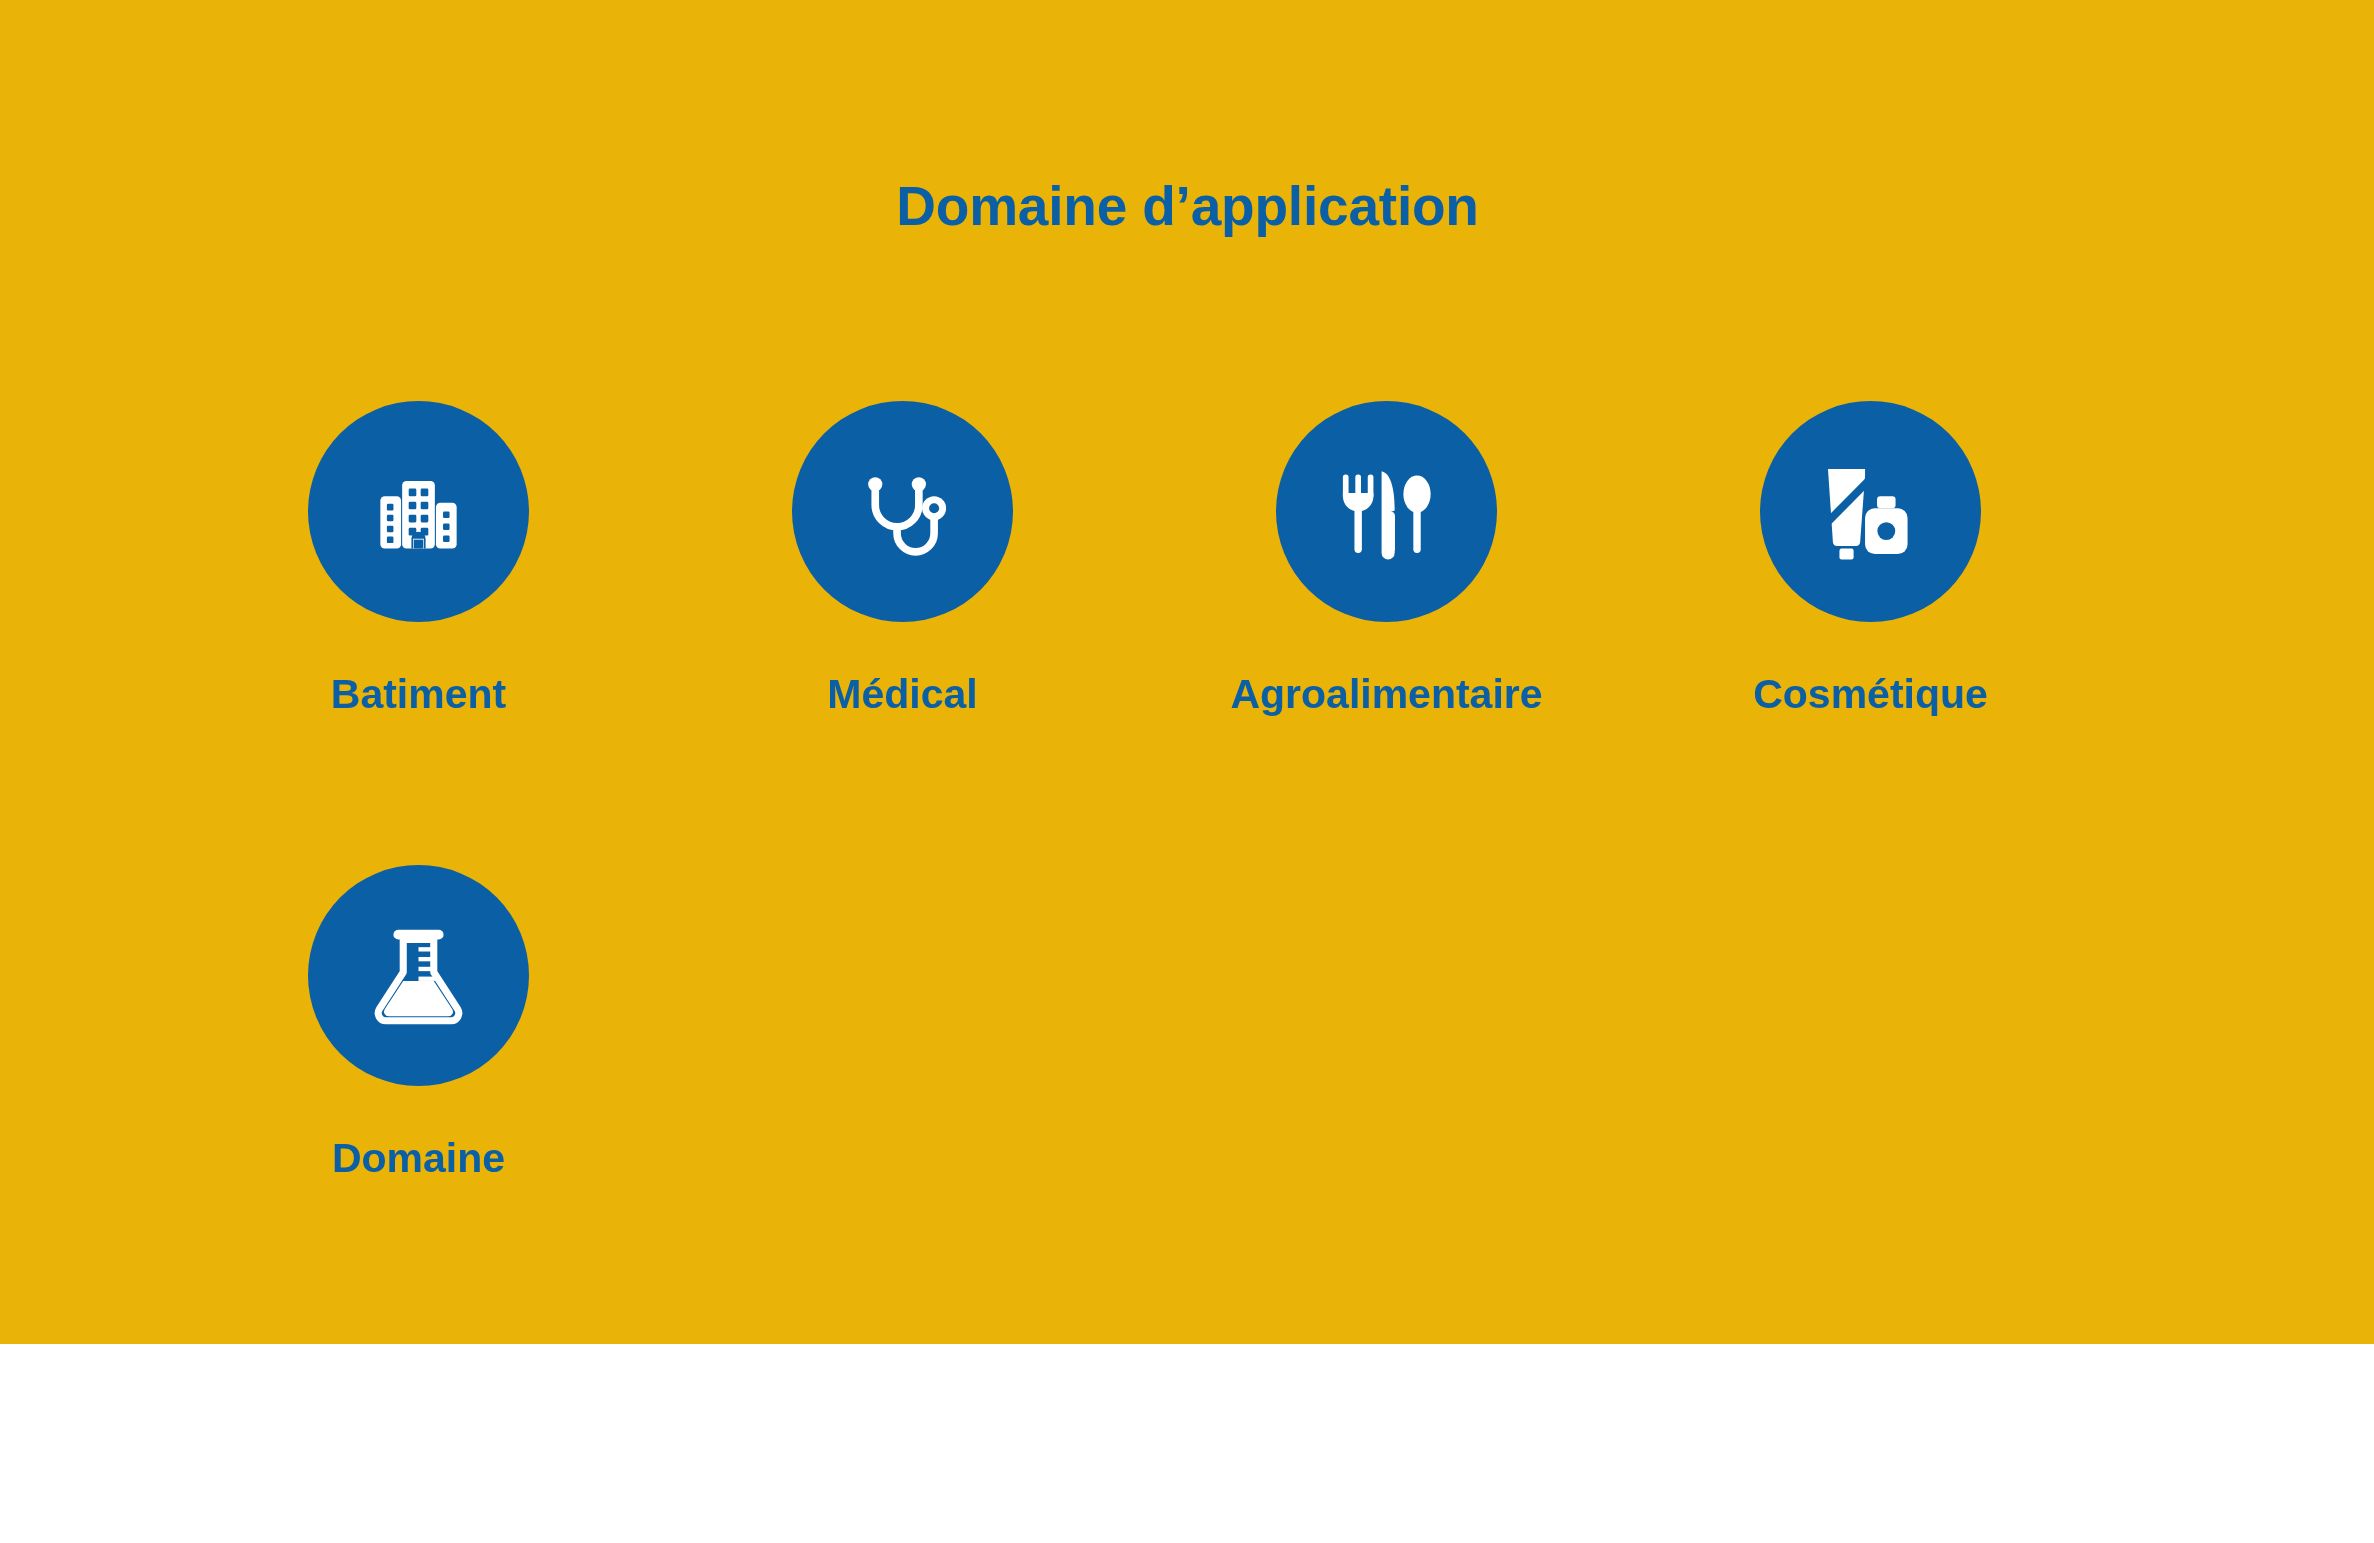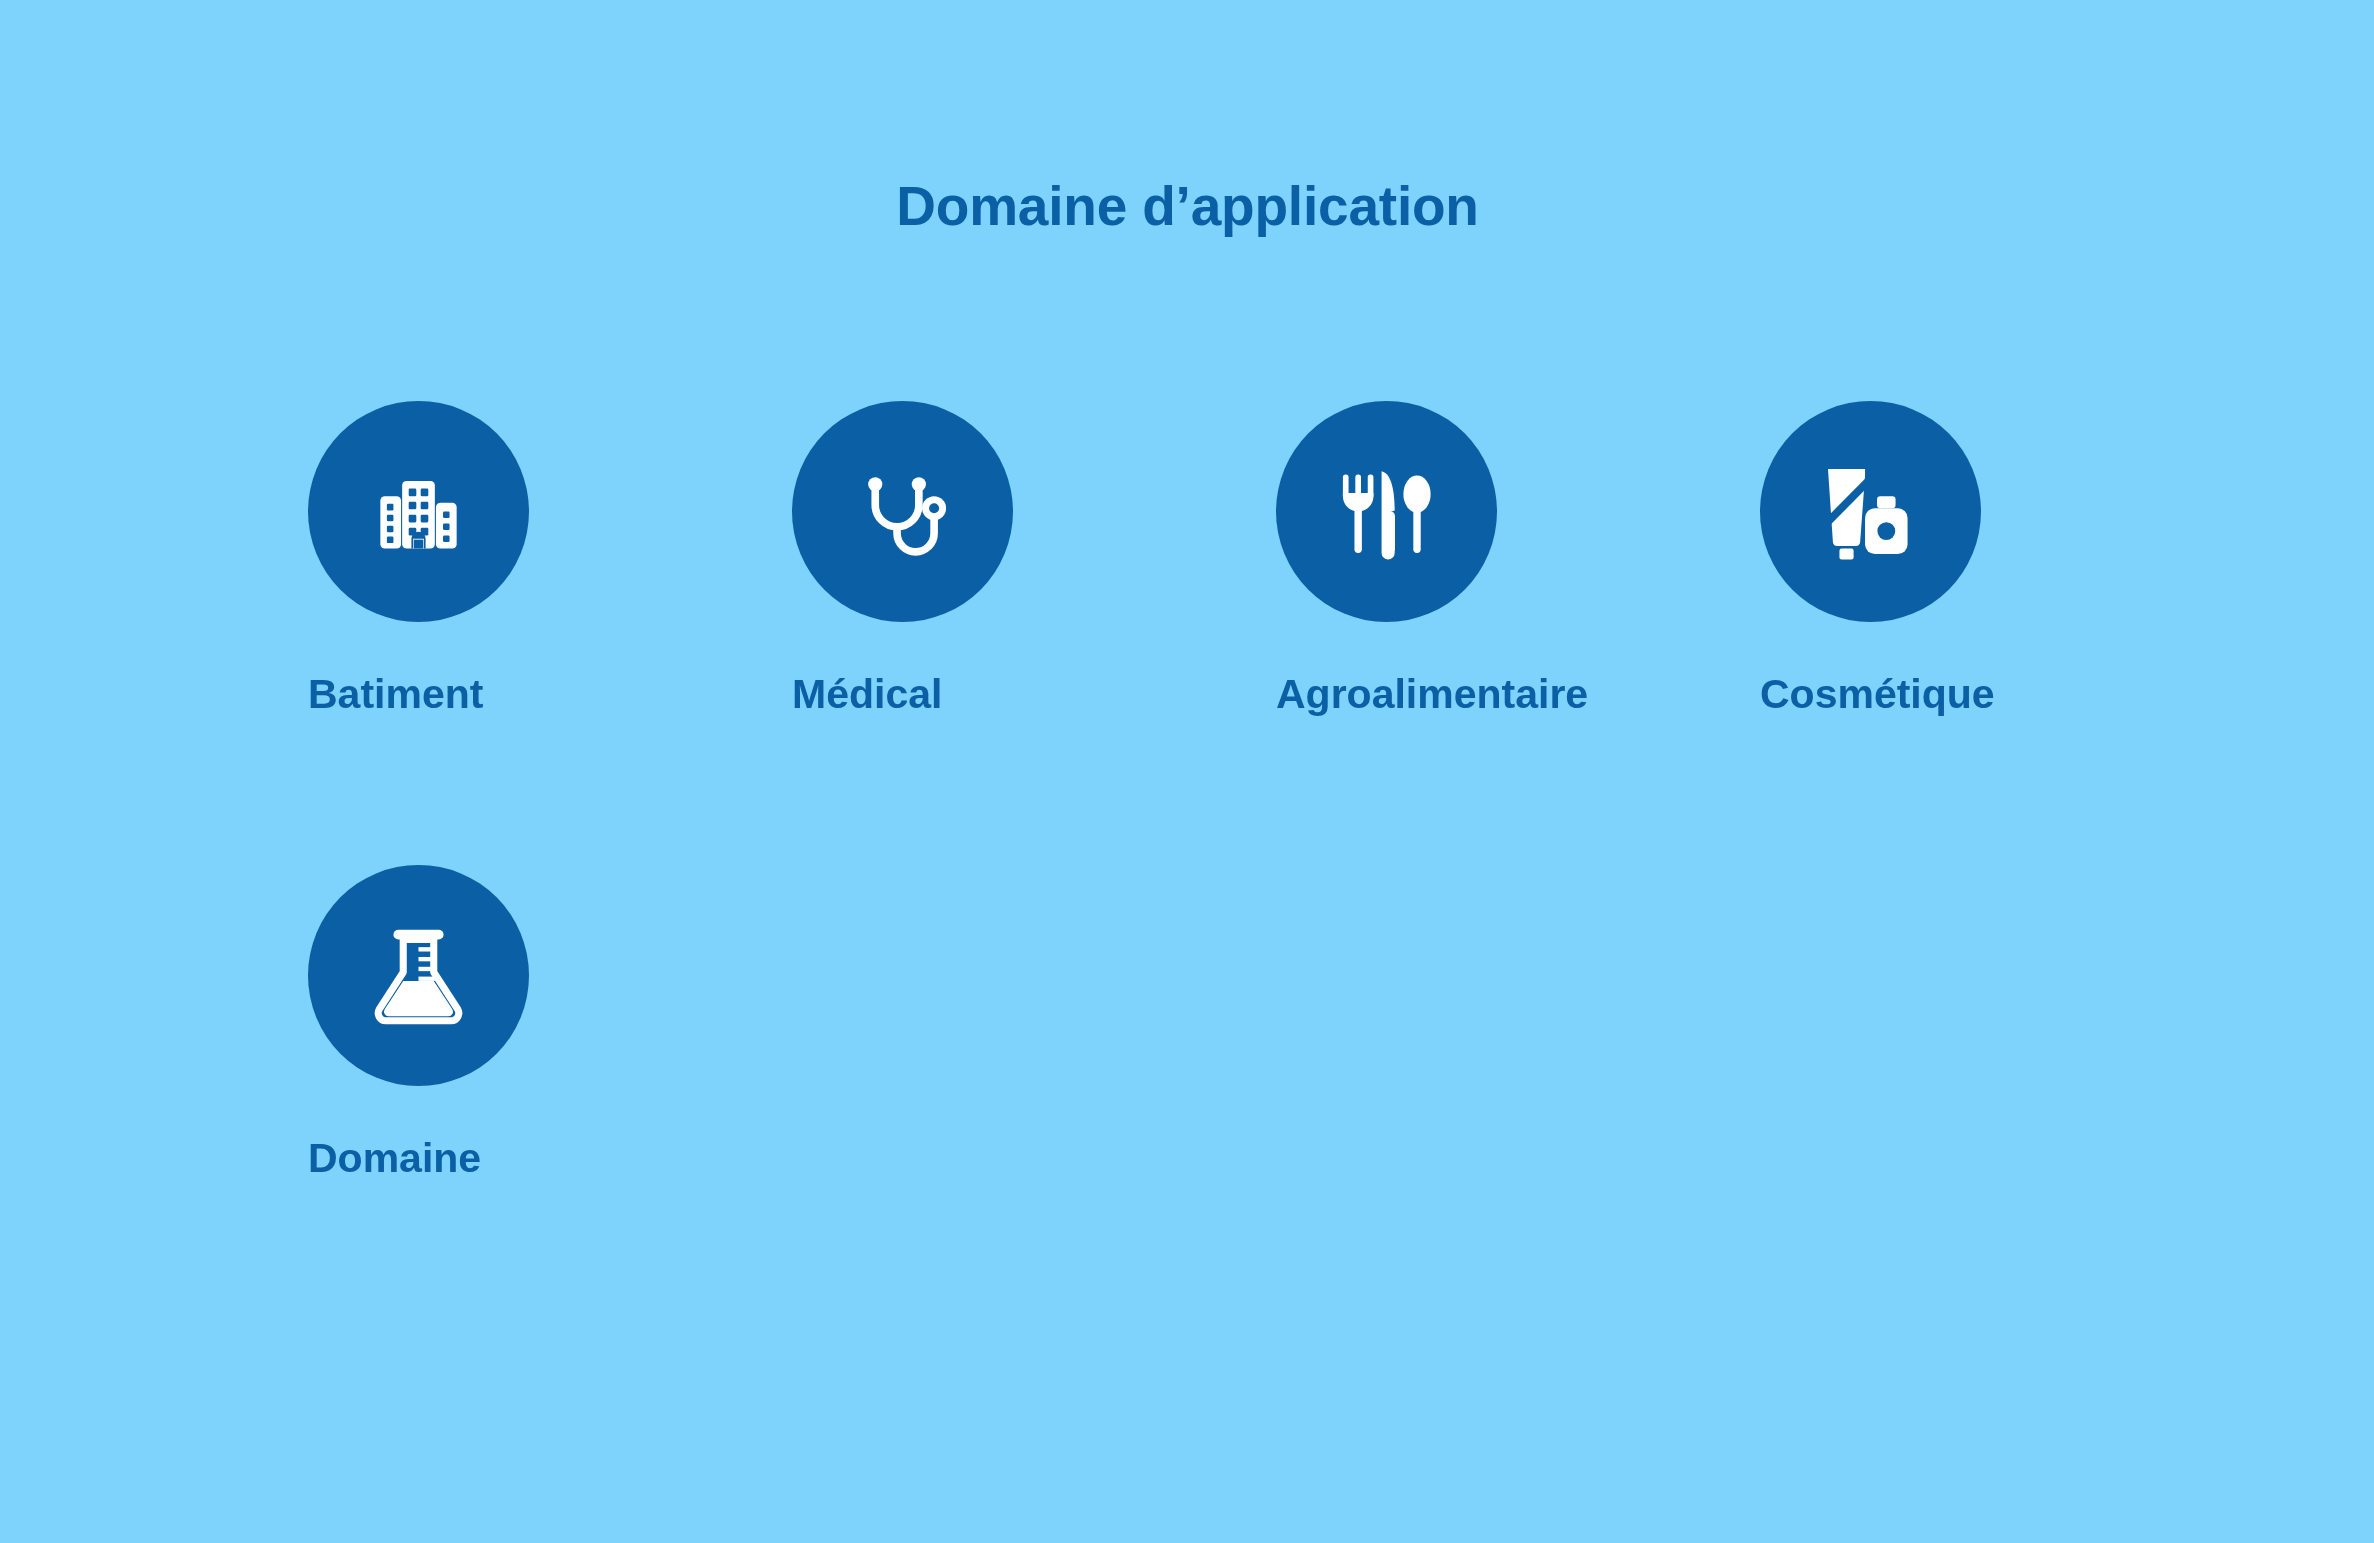--- a/index.html
+++ b/index.html
@@ -12,22 +12,22 @@
     width: 2375px;
     height: 1543px;
     overflow: hidden;
     font-family: "Liberation Sans", sans-serif;
     -webkit-font-smoothing: antialiased;
   }
 
   .page {
     position: relative;
     width: 2375px;
-    height: 1543px;
-    background: #7dd3fc;
+    height: 1344px;
+    background: #eab308;
     box-sizing: border-box;
   }
 
   
   .page-title {
     position: absolute;
     top: 139px;
     left: 0;
     width: 2375px;
     text-align: center;
@@ -48,21 +48,21 @@
     display: grid;
     grid-template-columns: repeat(4, 221px);
     column-gap: 263px;
     row-gap: 150px;
   }
 
   .cell {
     width: 221px;
     display: flex;
     flex-direction: column;
-    align-items: flex-start;
+    align-items: center;
   }
 
   .badge {
     width: 221px;
     height: 221px;
     border-radius: 50%;
     background: #0B5FA5;
     display: flex;
     align-items: center;
     justify-content: center;

